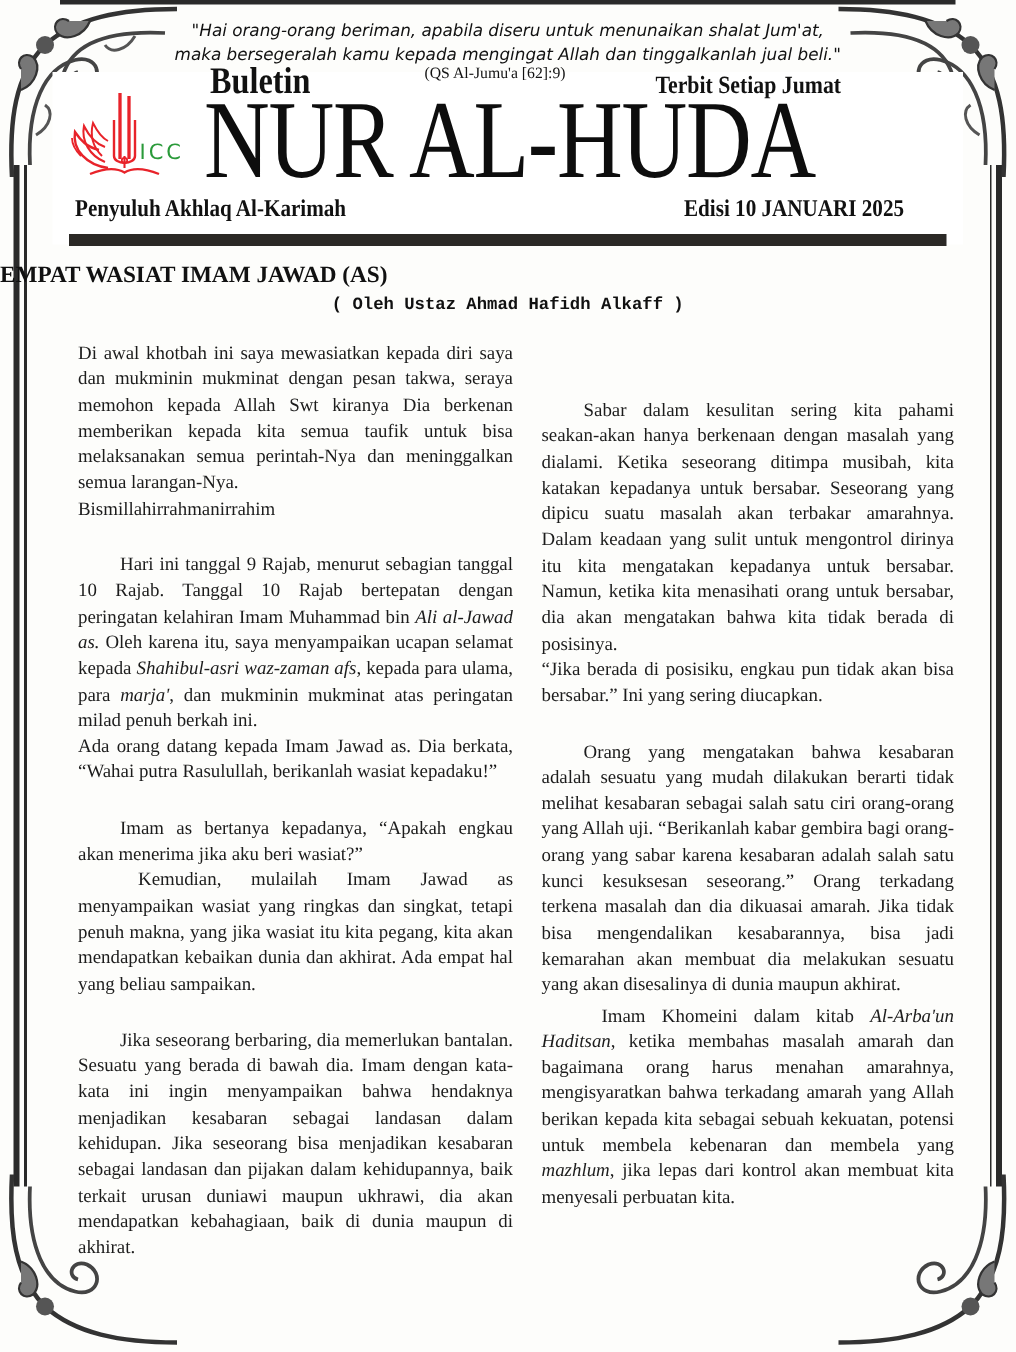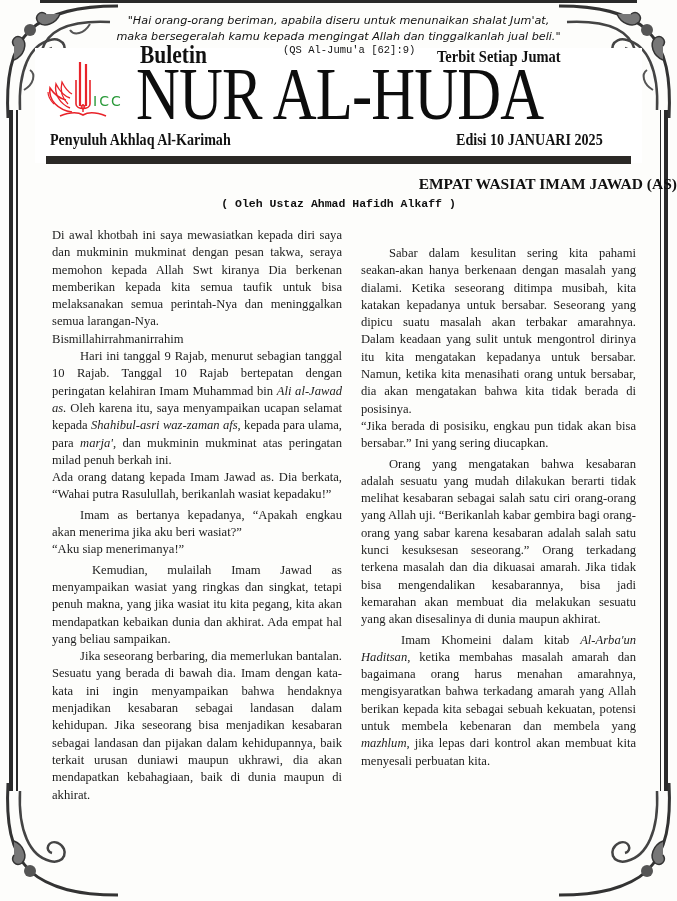--- a/index.html
+++ b/index.html
@@ -16,38 +16,38 @@
   .corner { position: absolute; width: 120px; height: 120px; }
   .corner svg { width: 100%; height: 100%; }
   .corner-tl { left: 0; top: 0; }
   .corner-tr { right: 0; top: 0; transform: scaleX(-1); }
   .corner-bl { left: 0; bottom: 0; transform: scaleY(-1); }
   .corner-br { right: 0; bottom: 0; transform: scale(-1,-1); }
 
   
   .header-panel { position: absolute; left: 35px; right: 35px; top: 48px; height: 115px; background: #fff; }
   .quote { position: absolute; left: 0; right: 0; top: 13px; text-align: center; font-family: "DejaVu Sans", sans-serif; font-style: italic; font-size: 11.2px; line-height: 16px; color: #111; }
-  .quote-ref { position: absolute; left: 283px; top: 44px; font-family: Liberation Mono, monospace; font-size: 10.5px; color: #111; }
+  .quote-ref { position: absolute; left: 283px; top: 44px; font-family: Liberation Serif, serif; font-size: 10.5px; color: #111; }
   .buletin { position: absolute; left: 140px; top: 41px; font-family: "Liberation Serif", serif; font-weight: bold; font-size: 25px; color: #111; transform: scaleX(0.86); transform-origin: left; }
   .terbit { position: absolute; left: 437px; top: 47px; font-family: "Liberation Serif", serif; font-weight: bold; font-size: 16.5px; color: #111; transform: scaleX(0.88); transform-origin: left; }
   .title { position: absolute; left: 136px; top: 52px; font-family: "Liberation Serif", serif; font-size: 74px; line-height: 84px; letter-spacing: -1px; color: #0d0d0d; transform: scaleX(0.82); transform-origin: left; white-space: nowrap; }
   .logo { position: absolute; left: 40px; top: 60px; width: 100px; height: 62px; }
   .tagline { position: absolute; left: 50px; top: 131px; font-family: "Liberation Serif", serif; font-weight: bold; font-size: 16px; color: #111; transform: scaleX(0.88); transform-origin: left; }
   .edition { position: absolute; left: 456px; top: 131px; font-family: "Liberation Serif", serif; font-weight: bold; font-size: 16px; color: #111; transform: scaleX(0.88); transform-origin: left; }
   .header-bar { position: absolute; left: 46px; right: 46px; top: 156px; height: 8px; background: #2b2926; }
 
   
-  .article-title { position: absolute; left: 0; right: 0; top: 175px; text-align: right; font-family: "Liberation Serif", serif; font-weight: bold; font-size: 15.5px; color: #111; }
+  .article-title { position: absolute; left: 0; right: 0; top: 175px; text-align: left; font-family: "Liberation Serif", serif; font-weight: bold; font-size: 15.5px; color: #111; }
   .article-author { position: absolute; left: 0; right: 0; top: 197px; text-align: center; font-family: Liberation Mono, monospace; font-weight: bold; font-size: 11.5px; color: #111; }
 
   .col { position: absolute; font-family: "Liberation Serif", "DejaVu Serif", serif; font-size: 12.6px; line-height: 17.3px; color: #1c1c1c; text-align: justify; }
   .col-left { left: 52px; width: 290px; top: 227px; }
   .col-right { left: 361px; width: 275px; top: 245px; }
   .col p { margin: 0 0 3px 0; }
-  .col p.indent { text-indent: 28px; }
+  .col p.indent { text-indent: 28px; margin-top: 20px; }
   .col p.indent-wide { text-indent: 40px; }
   .col p.tight { margin-bottom: 0; }
   .col em { font-style: italic; }
 </style>
 </head>
 <body>
 
 <div class="frame-line frame-top"></div>
 <div class="frame-line frame-left-outer"></div>
 <div class="frame-line frame-left-inner"></div>
@@ -130,21 +130,20 @@
 
 <div class="article-title">EMPAT WASIAT IMAM JAWAD (AS)</div>
 <div class="article-author">( Oleh Ustaz Ahmad Hafidh Alkaff )</div>
 
 <div class="col col-left">
   <p class="tight">Di awal khotbah ini saya mewasiatkan kepada diri saya dan mukminin mukminat dengan pesan takwa, seraya memohon kepada Allah Swt kiranya Dia berkenan memberikan kepada kita semua taufik untuk bisa melaksanakan semua perintah-Nya dan meninggalkan semua larangan-Nya.</p>
   <p class="tight">Bismillahirrahmanirrahim</p>
   <p class="indent tight"><span>Hari ini tanggal 9 Rajab, menurut sebagian tanggal 10 Rajab. Tanggal 10 Rajab bertepatan dengan peringatan kelahiran Imam Muhammad bin </span><em>Ali al-Jawad as.</em><span> Oleh karena itu, saya menyampaikan ucapan selamat kepada </span><em>Shahibul-asri waz-zaman afs</em><span>, kepada para ulama, para </span><em>marja'</em><span>, dan mukminin mukminat atas peringatan milad penuh berkah ini.</span></p>
   <p>Ada orang datang kepada Imam Jawad as. Dia berkata, “Wahai putra Rasulullah, berikanlah wasiat kepadaku!”</p>
   <p class="indent tight">Imam as bertanya kepadanya, “Apakah engkau akan menerima jika aku beri wasiat?”</p>
-  <p>“Aku siap menerimanya!”</p>
   <p class="indent-wide tight">Kemudian, mulailah Imam Jawad as menyampaikan wasiat yang ringkas dan singkat, tetapi penuh makna, yang jika wasiat itu kita pegang, kita akan mendapatkan kebaikan dunia dan akhirat. Ada empat hal yang beliau sampaikan.</p>
   <p class="indent">Jika seseorang berbaring, dia memerlukan bantalan. Sesuatu yang berada di bawah dia. Imam dengan kata-kata ini ingin menyampaikan bahwa hendaknya menjadikan kesabaran sebagai landasan dalam kehidupan. Jika seseorang bisa menjadikan kesabaran sebagai landasan dan pijakan dalam kehidupannya, baik terkait urusan duniawi maupun ukhrawi, dia akan mendapatkan kebahagiaan, baik di dunia maupun di akhirat.</p>
 </div>
 
 <div class="col col-right">
   <p class="indent tight">Sabar dalam kesulitan sering kita pahami seakan-akan hanya berkenaan dengan masalah yang dialami. Ketika seseorang ditimpa musibah, kita katakan kepadanya untuk bersabar. Seseorang yang dipicu suatu masalah akan terbakar amarahnya. Dalam keadaan yang sulit untuk mengontrol dirinya itu kita mengatakan kepadanya untuk bersabar. Namun, ketika kita menasihati orang untuk bersabar, dia akan mengatakan bahwa kita tidak berada di posisinya.</p>
   <p>“Jika berada di posisiku, engkau pun tidak akan bisa bersabar.” Ini yang sering diucapkan.</p>
   <p class="indent">Orang yang mengatakan bahwa kesabaran adalah sesuatu yang mudah dilakukan berarti tidak melihat kesabaran sebagai salah satu ciri orang-orang yang Allah uji. “Berikanlah kabar gembira bagi orang-orang yang sabar karena kesabaran adalah salah satu kunci kesuksesan seseorang.” Orang terkadang terkena masalah dan dia dikuasai amarah. Jika tidak bisa mengendalikan kesabarannya, bisa jadi kemarahan akan membuat dia melakukan sesuatu yang akan disesalinya di dunia maupun akhirat.</p>
   <p class="indent-wide"><span>Imam Khomeini dalam kitab </span><em>Al-Arba'un Haditsan</em><span>, ketika membahas masalah amarah dan bagaimana orang harus menahan amarahnya, mengisyaratkan bahwa terkadang amarah yang Allah berikan kepada kita sebagai sebuah kekuatan, potensi untuk membela kebenaran dan membela yang </span><em>mazhlum</em><span>, jika lepas dari kontrol akan membuat kita menyesali perbuatan kita.</span></p>
 </div>

